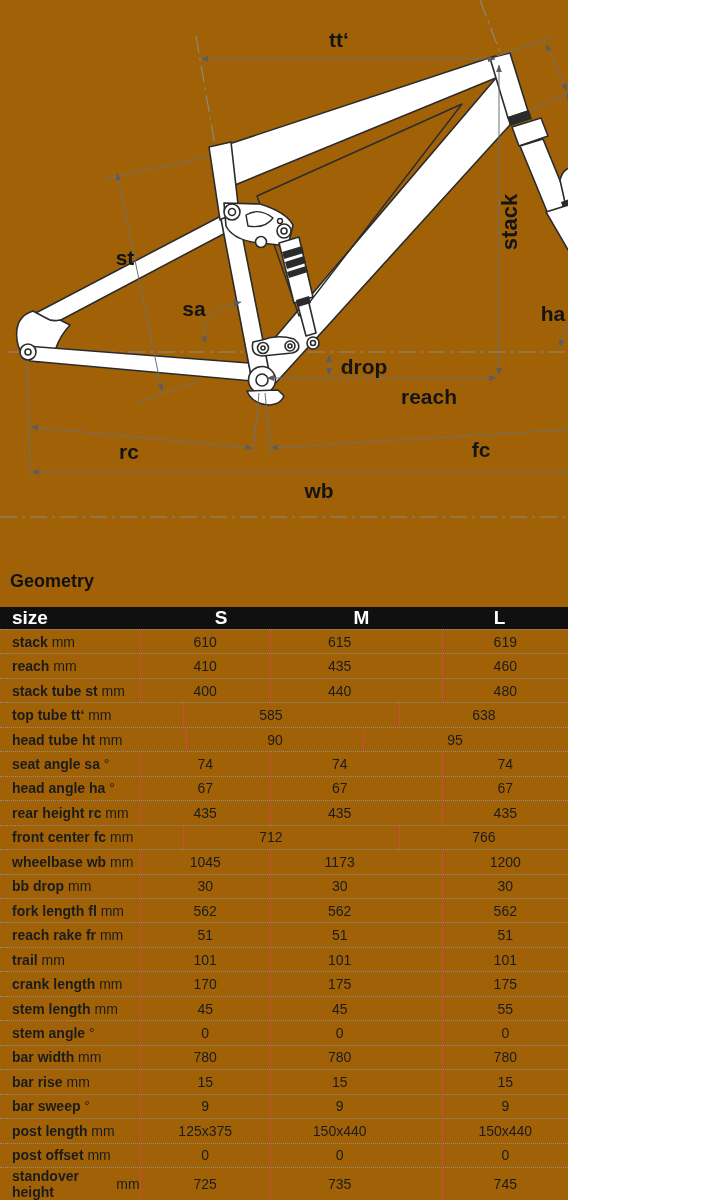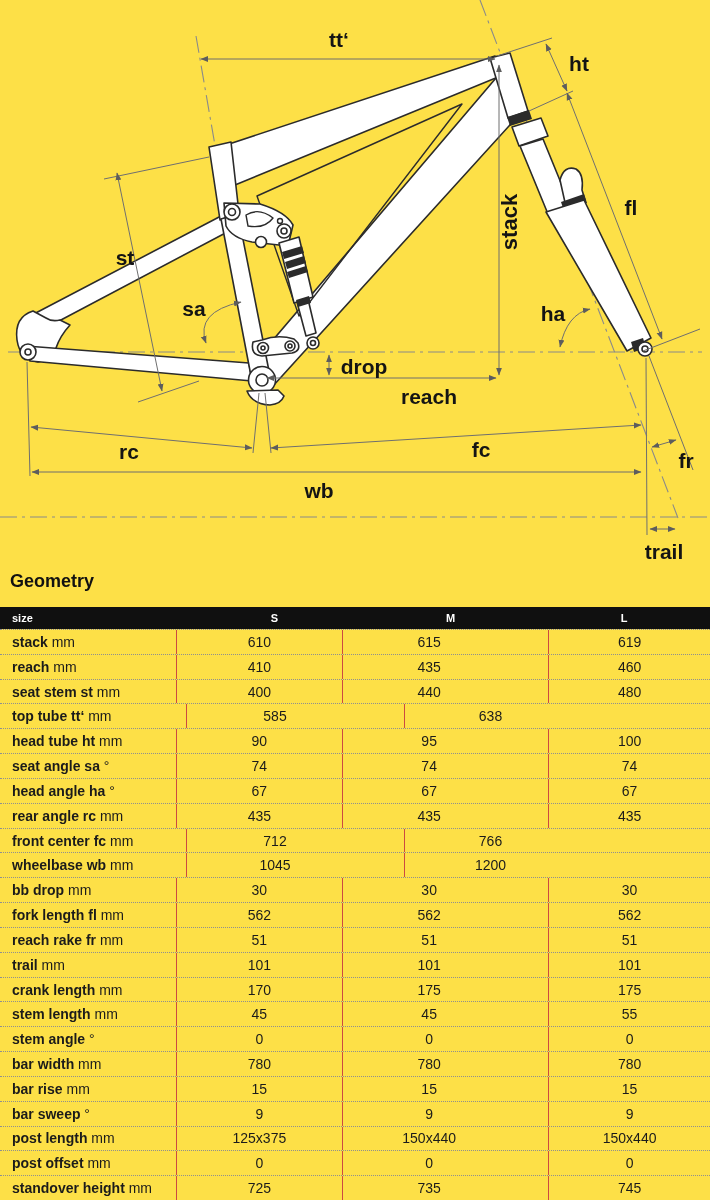--- a/index.html
+++ b/index.html
@@ -1,35 +1,35 @@
 <!DOCTYPE html>
 <html><head>
 <meta charset="utf-8">
 <style>
   html,body{margin:0;padding:0;background:#fff;}
   .page{
-    width:710px;height:1200px;overflow:hidden;background:#fde047;
+    width:568px;height:1200px;overflow:hidden;background:#a16207;
     font-family:"Liberation Sans",sans-serif;position:relative;
   }
   svg{display:block;}
   
   .cl{stroke:#8a8a8a;stroke-width:1.1;stroke-dasharray:17 5 3 5;fill:none;}
   .ext{stroke:#6f6f6f;stroke-width:1;fill:none;}
   .dim{stroke:#6f6f6f;stroke-width:1;fill:none;marker-start:url(#arr);marker-end:url(#arr);}
   .fr{stroke:#2b2b2b;stroke-width:1.6;fill:#fff;stroke-linejoin:round;}
   .frn{stroke:#2b2b2b;stroke-width:1.4;fill:none;stroke-linejoin:round;}
   .dark{fill:#2b2b2b;stroke:none;}
   .lbl{font-family:"Liberation Sans",sans-serif;font-weight:bold;font-size:21px;fill:#141414;}
   .lbl.big{font-size:22px;}
   
   .geo-title{font-size:18px;font-weight:bold;color:#111;margin:6px 0 0 10px;line-height:19px;}
   .geo-table{margin-top:16px;}
   .thead{
     display:flex;align-items:center;height:22px;background:#101010;color:#fff;
-    font-size:11px;font-weight:bold;
+    font-size:19px;font-weight:bold;
   }
   .thead .c0{width:186px;box-sizing:border-box;padding-left:12px;}
   .thead .c1{width:177px;text-align:center;}
   .thead .c2{width:175px;text-align:center;}
   .thead .c3{width:172px;text-align:center;}
   .tbody{display:flex;flex-direction:column;height:571px;border-bottom:1px dotted #8f8f8f;}
   .trow{flex:1;display:flex;border-top:1px dotted #8f8f8f;font-size:14px;color:#1b1b1b;}
   .cell{display:flex;align-items:center;box-sizing:border-box;}
   .cell.lab{width:186px;padding-left:12px;}
   .cell.lab .b{font-weight:bold;}
@@ -184,21 +184,21 @@
           <div class="cell lab">
             <span class="b">reach</span>
             <span class="u"> mm</span>
           </div>
           <div class="cell val v1">410</div>
           <div class="cell val v2">435</div>
           <div class="cell val v3">460</div>
         </div>
         <div class="trow">
           <div class="cell lab">
-            <span class="b">seat stem st</span>
+            <span class="b">stack tube st</span>
             <span class="u"> mm</span>
           </div>
           <div class="cell val v1">400</div>
           <div class="cell val v2">440</div>
           <div class="cell val v3">480</div>
         </div>
         <div class="trow">
           <div class="cell lab">
             <span class="b">top tube tt‘</span>
             <span class="u"> mm</span>
@@ -206,21 +206,20 @@
           <div class="cell val v1">585</div>
           <div class="cell val v3">638</div>
         </div>
         <div class="trow">
           <div class="cell lab">
             <span class="b">head tube ht</span>
             <span class="u"> mm</span>
           </div>
           <div class="cell val v1">90</div>
           <div class="cell val v2">95</div>
-          <div class="cell val v3">100</div>
         </div>
         <div class="trow">
           <div class="cell lab">
             <span class="b">seat angle sa</span>
             <span class="u"> °</span>
           </div>
           <div class="cell val v1">74</div>
           <div class="cell val v2">74</div>
           <div class="cell val v3">74</div>
         </div>
@@ -228,41 +227,42 @@
           <div class="cell lab">
             <span class="b">head angle ha</span>
             <span class="u"> °</span>
           </div>
           <div class="cell val v1">67</div>
           <div class="cell val v2">67</div>
           <div class="cell val v3">67</div>
         </div>
         <div class="trow">
           <div class="cell lab">
-            <span class="b">rear angle rc</span>
+            <span class="b">rear height rc</span>
             <span class="u"> mm</span>
           </div>
           <div class="cell val v1">435</div>
           <div class="cell val v2">435</div>
           <div class="cell val v3">435</div>
         </div>
         <div class="trow">
           <div class="cell lab">
             <span class="b">front center fc</span>
             <span class="u"> mm</span>
           </div>
           <div class="cell val v1">712</div>
           <div class="cell val v3">766</div>
         </div>
         <div class="trow">
           <div class="cell lab">
             <span class="b">wheelbase wb</span>
             <span class="u"> mm</span>
           </div>
           <div class="cell val v1">1045</div>
+          <div class="cell val v2">1173</div>
           <div class="cell val v3">1200</div>
         </div>
         <div class="trow">
           <div class="cell lab">
             <span class="b">bb drop</span>
             <span class="u"> mm</span>
           </div>
           <div class="cell val v1">30</div>
           <div class="cell val v2">30</div>
           <div class="cell val v3">30</div>

